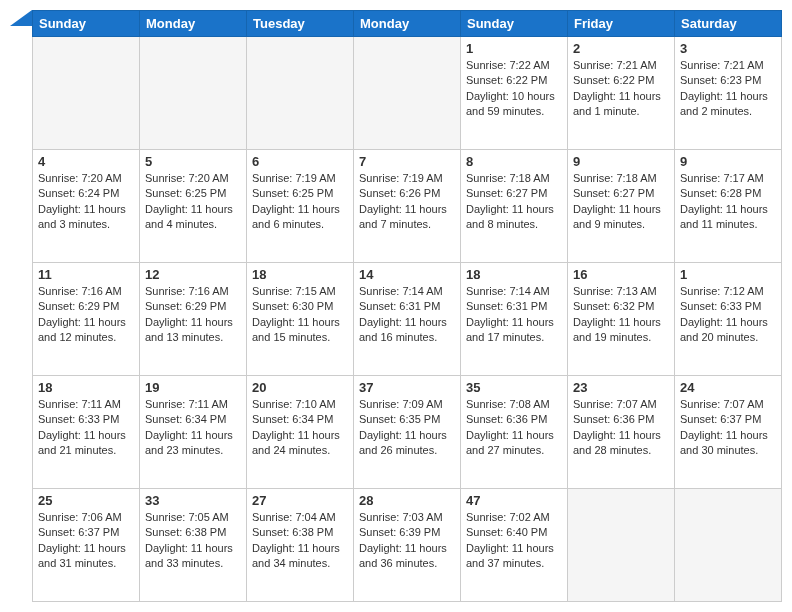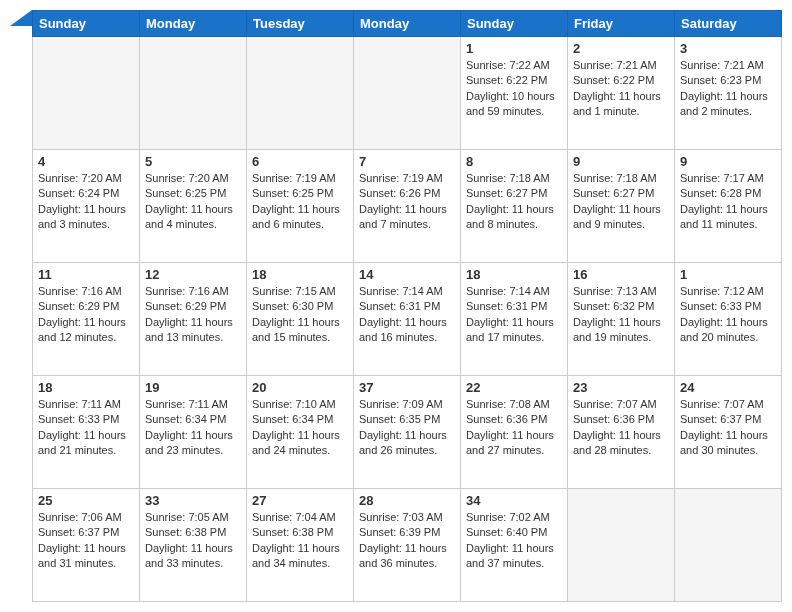--- a/index.html
+++ b/index.html
@@ -224,21 +224,21 @@
           </td>
           <td>
             <span class="day-number">20</span>
             <div class="day-info">Sunrise: 7:10 AM<br>Sunset: 6:34 PM<br>Daylight: 11 hours and 24 minutes.</div>
           </td>
           <td>
             <span class="day-number">37</span>
             <div class="day-info">Sunrise: 7:09 AM<br>Sunset: 6:35 PM<br>Daylight: 11 hours and 26 minutes.</div>
           </td>
           <td>
-            <span class="day-number">22</span>
+            <span class="day-number">35</span>
             <div class="day-info">Sunrise: 7:08 AM<br>Sunset: 6:36 PM<br>Daylight: 11 hours and 27 minutes.</div>
           </td>
           <td>
             <span class="day-number">23</span>
             <div class="day-info">Sunrise: 7:07 AM<br>Sunset: 6:36 PM<br>Daylight: 11 hours and 28 minutes.</div>
           </td>
           <td>
             <span class="day-number">24</span>
             <div class="day-info">Sunrise: 7:07 AM<br>Sunset: 6:37 PM<br>Daylight: 11 hours and 30 minutes.</div>
           </td>
@@ -254,21 +254,21 @@
           </td>
           <td>
             <span class="day-number">27</span>
             <div class="day-info">Sunrise: 7:04 AM<br>Sunset: 6:38 PM<br>Daylight: 11 hours and 34 minutes.</div>
           </td>
           <td>
             <span class="day-number">28</span>
             <div class="day-info">Sunrise: 7:03 AM<br>Sunset: 6:39 PM<br>Daylight: 11 hours and 36 minutes.</div>
           </td>
           <td>
-            <span class="day-number">34</span>
+            <span class="day-number">47</span>
             <div class="day-info">Sunrise: 7:02 AM<br>Sunset: 6:40 PM<br>Daylight: 11 hours and 37 minutes.</div>
           </td>
           <td class="empty-cell"></td>
           <td class="empty-cell"></td>
         </tr>
       </tbody>
   </table>
 </div>
 
 </body></html>

